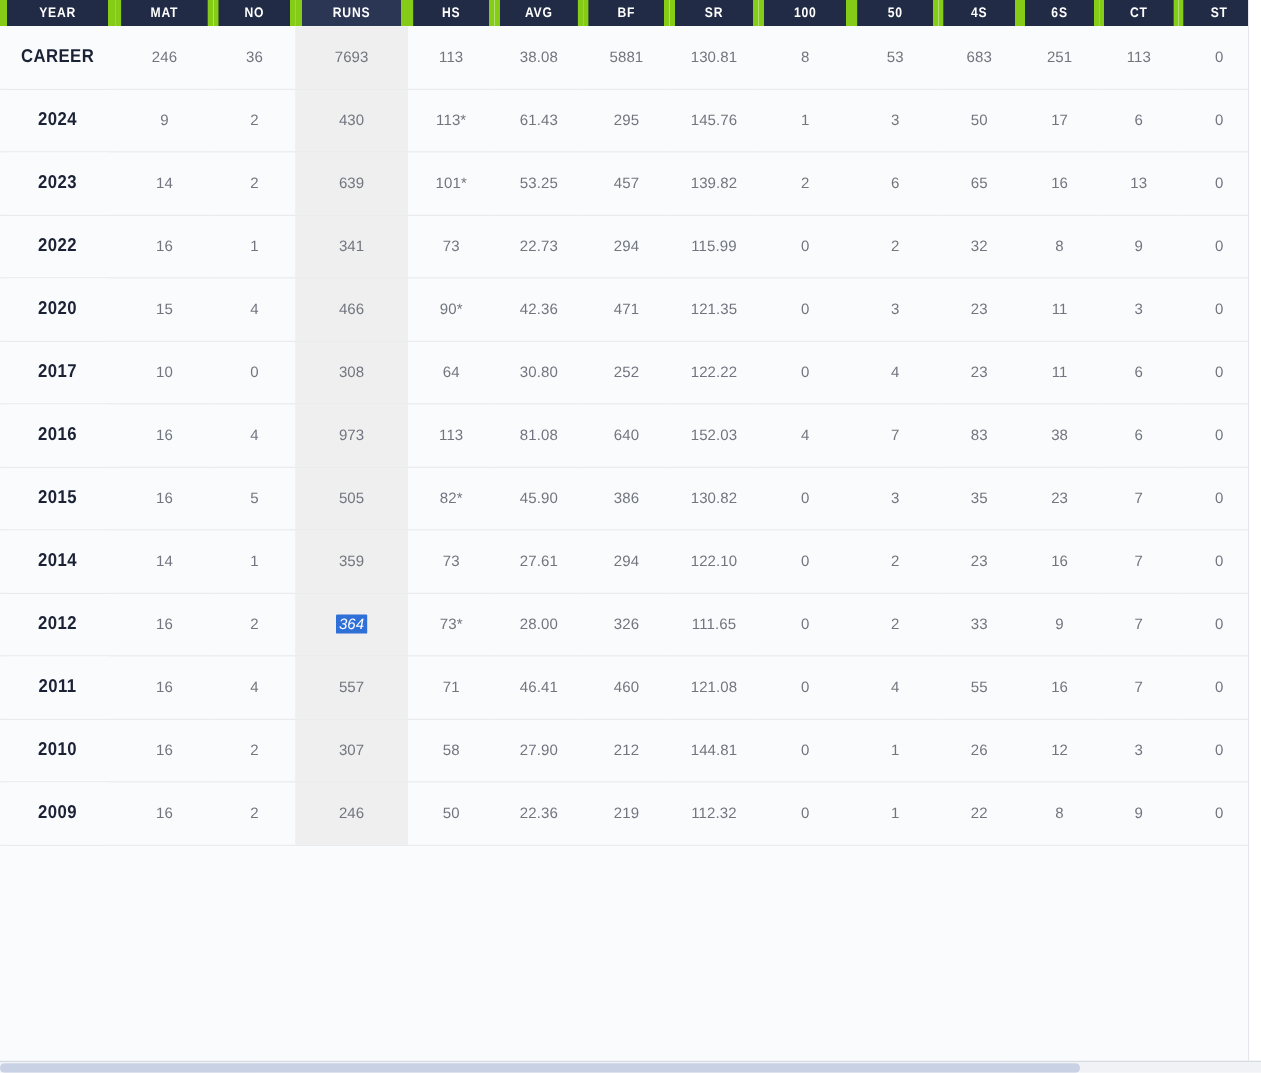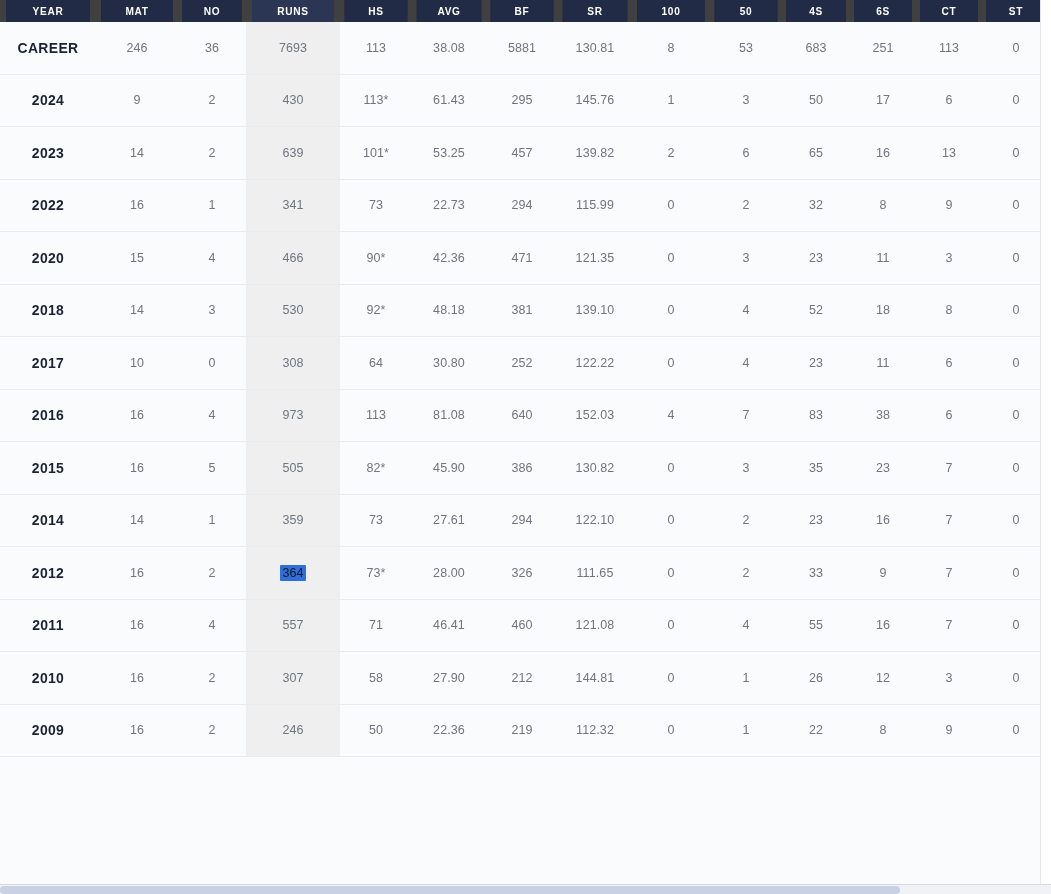--- a/index.html
+++ b/index.html
@@ -35,21 +35,21 @@
   }
 
   table.stats-table {
     border-collapse: collapse;
     width: 1040px;
     table-layout: fixed;
     background: transparent;
   }
 
   table.stats-table thead tr {
-    background: #404040;
+    background: #84cc16;
   }
 
   table.stats-table thead th {
     height: 22px;
     padding: 0;
     margin: 0;
     background: #222b45;
     color: #ffffff;
     font-family: "Liberation Sans Narrow", "Liberation Sans", sans-serif;
     font-size: 11.5px;
@@ -93,23 +93,24 @@
     letter-spacing: 0.4px;
     transform: scaleX(0.9);
   }
 
   table.stats-table tbody tr.career-row td {
     border-bottom: 1px solid #e9ebee;
   }
 
   .sel {
     background: #2f6fd8;
-    color: #0f172a;
+    color: #ffffff;
     padding: 1px 2px;
     border-radius: 1px;
+    font-style: italic;
   }
 
   
   col.c-year { width: 96px; }
   col.c-mat  { width: 82px; }
   col.c-no   { width: 68px; }
   col.c-runs { width: 94px; }
   col.c-hs   { width: 72px; }
   col.c-avg  { width: 74px; }
   col.c-bf   { width: 72px; }
@@ -266,36 +267,20 @@
             <td>471</td>
             <td>121.35</td>
             <td>0</td>
             <td>3</td>
             <td>23</td>
             <td>11</td>
             <td>3</td>
             <td>0</td>
           </tr>
           <tr>
-            <td class="year-cell">2018</td>
-            <td>14</td>
-            <td>3</td>
-            <td class="col-runs">530</td>
-            <td>92*</td>
-            <td>48.18</td>
-            <td>381</td>
-            <td>139.10</td>
-            <td>0</td>
-            <td>4</td>
-            <td>52</td>
-            <td>18</td>
-            <td>8</td>
-            <td>0</td>
-          </tr>
-          <tr>
             <td class="year-cell">2017</td>
             <td>10</td>
             <td>0</td>
             <td class="col-runs">308</td>
             <td>64</td>
             <td>30.80</td>
             <td>252</td>
             <td>122.22</td>
             <td>0</td>
             <td>4</td>

